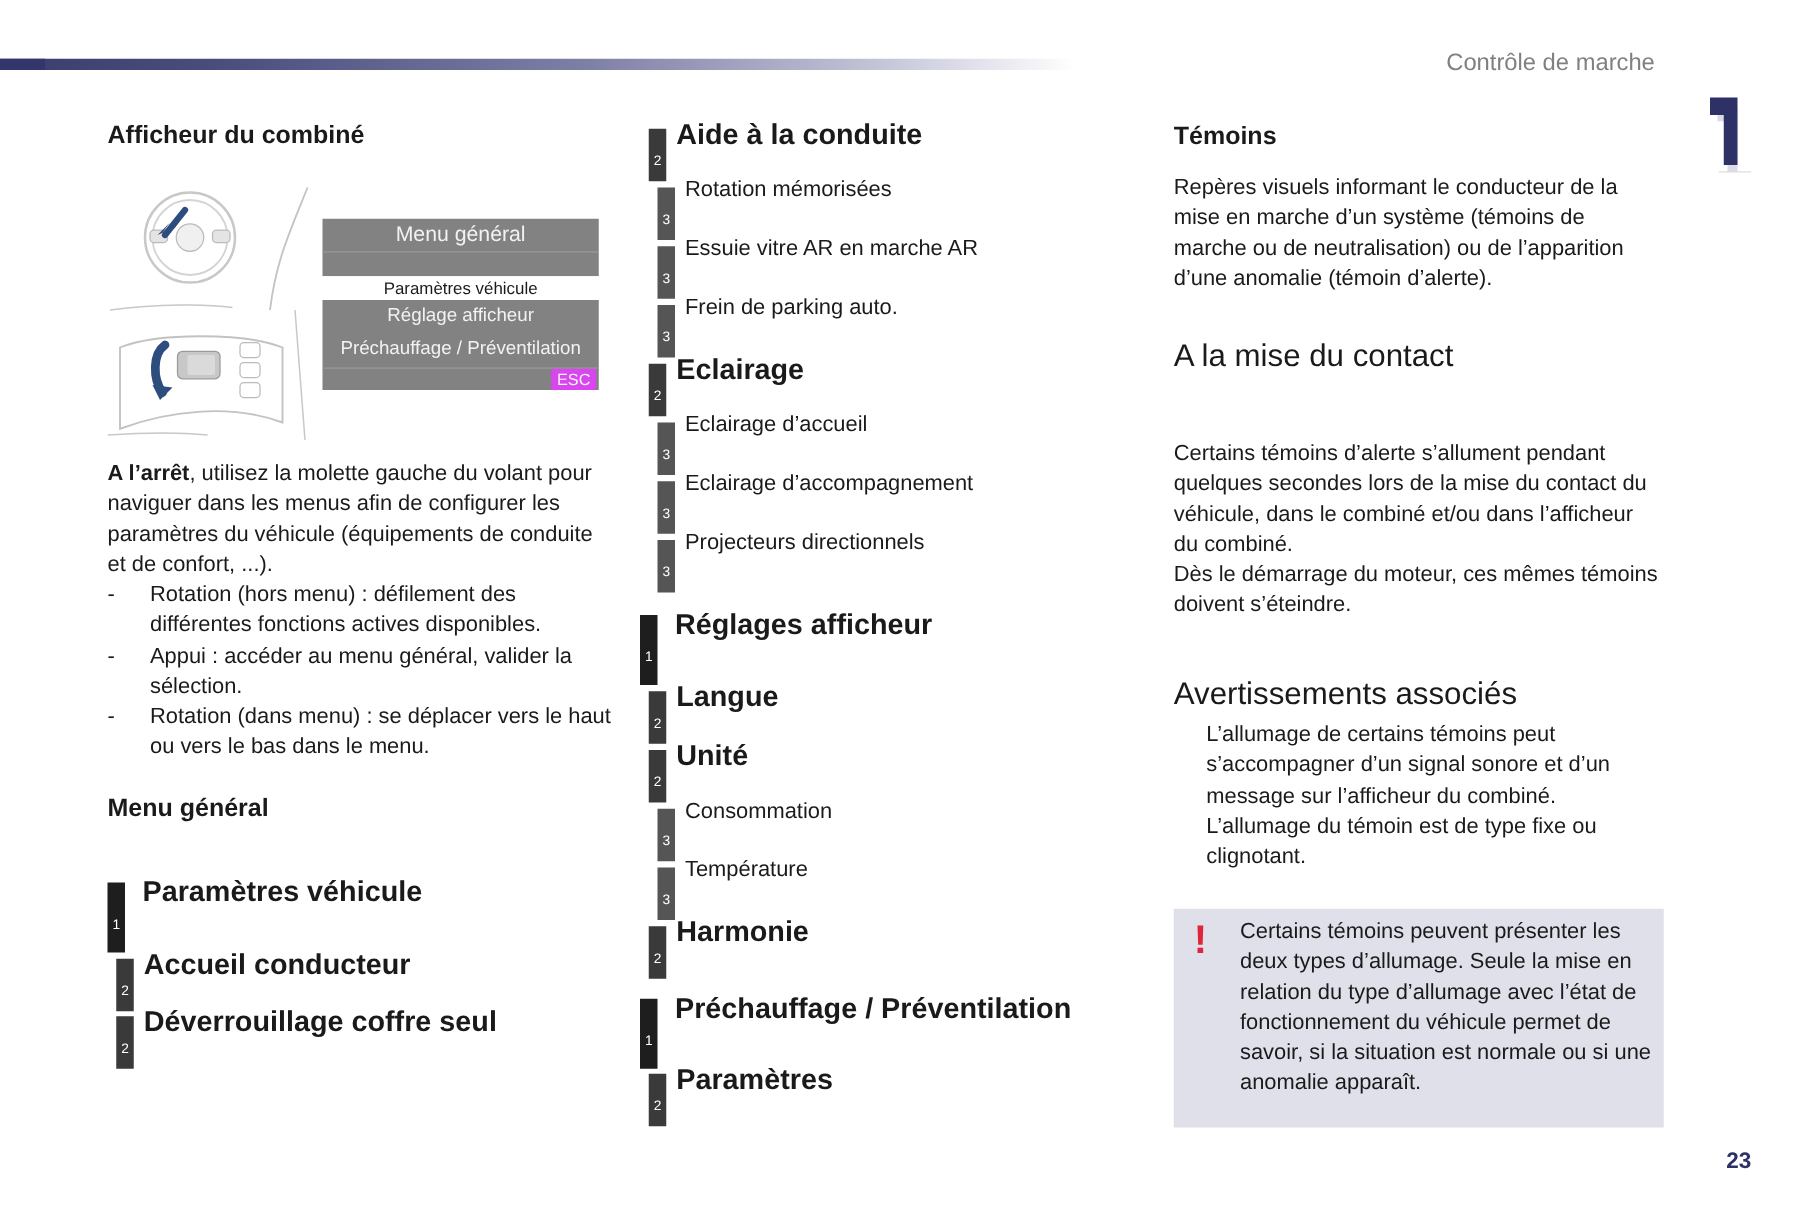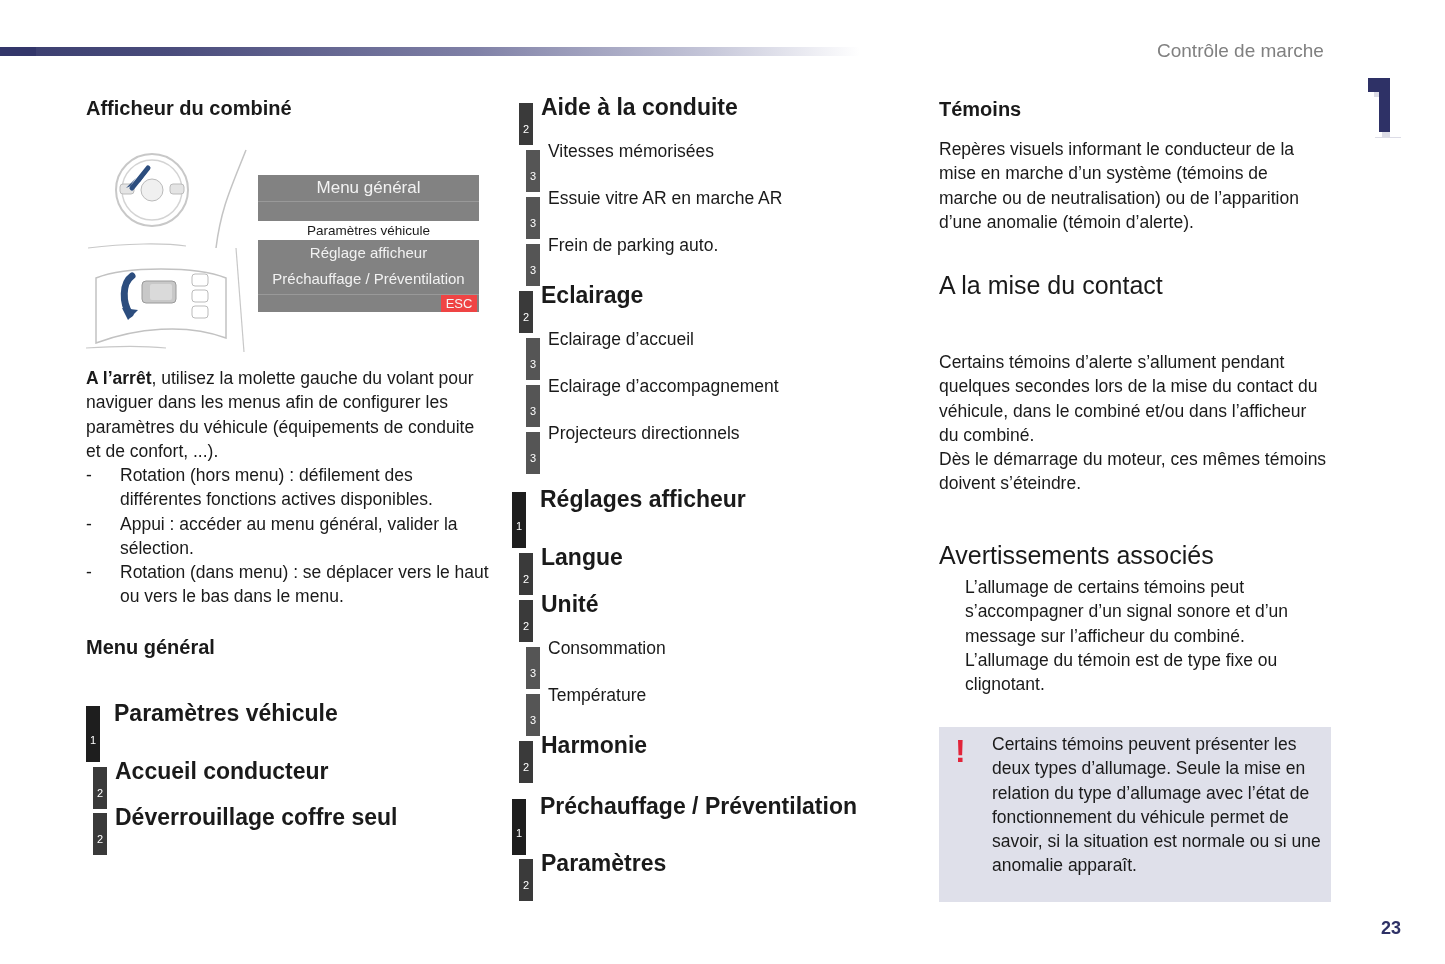--- a/index.html
+++ b/index.html
@@ -22,21 +22,21 @@
   .illus { position: absolute; left: 86px; top: 148px; width: 166px; height: 204px; }
   .screen { position: absolute; left: 258px; top: 175px; width: 221px; height: 150px; }
   .screen .row { position: absolute; left: 0; width: 221px; background: #828282; color: #f2f2f2;
     text-align: center; font-size: 14px; }
   .screen .r1 { top: 0; height: 46px; }
   .screen .r1 span { display: block; line-height: 26px; font-size: 17px; border-bottom: 1px solid #999; }
   .screen .sel { position: absolute; top: 46px; left: 0; width: 221px; height: 19px; color: #1a1a1a;
     text-align: center; font-size: 13.5px; line-height: 19px; background: #fff; }
   .screen .r2 { top: 65px; height: 72px; }
   .screen .r2 .line { line-height: 26px; font-size: 15px; }
-  .screen .r2 .esc { position: absolute; right: 2px; bottom: 0; width: 36px; height: 17px; background: #ef4444;
+  .screen .r2 .esc { position: absolute; right: 2px; bottom: 0; width: 36px; height: 17px; background: #d946ef;
     color: #f5f5f5; font-size: 13px; line-height: 17px; text-align: center; }
   .screen .r2 .sep { position: absolute; left: 0; bottom: 17px; width: 221px; border-top: 1px solid #999; }
 
   .bullet { position: absolute; left: 86px; font-size: 17.5px; line-height: 24.3px; }
   .bullet .dash { position: absolute; left: 0; }
   .bullet .txt { position: absolute; left: 34px; width: 370px; }
 
   
   .mi { position: absolute; }
   .mi .badge { position: absolute; left: 0; top: 0; color: #fff; font-size: 11px;
@@ -140,21 +140,21 @@
   <div class="badge">2</div>
   <div class="lbl">Déverrouillage coffre seul</div>
 </div>
 
 <div class="mi l2" style="left:519px; top:103px;">
   <div class="badge">2</div>
   <div class="lbl">Aide à la conduite</div>
 </div>
 <div class="mi l3" style="left:526px; top:150px;">
   <div class="badge">3</div>
-  <div class="lbl">Vitesses mémorisées</div>
+  <div class="lbl">Rotation mémorisées</div>
 </div>
 <div class="mi l3" style="left:526px; top:197px;">
   <div class="badge">3</div>
   <div class="lbl">Essuie vitre AR en marche AR</div>
 </div>
 <div class="mi l3" style="left:526px; top:244px;">
   <div class="badge">3</div>
   <div class="lbl">Frein de parking auto.</div>
 </div>
 <div class="mi l2" style="left:519px; top:291px;">

